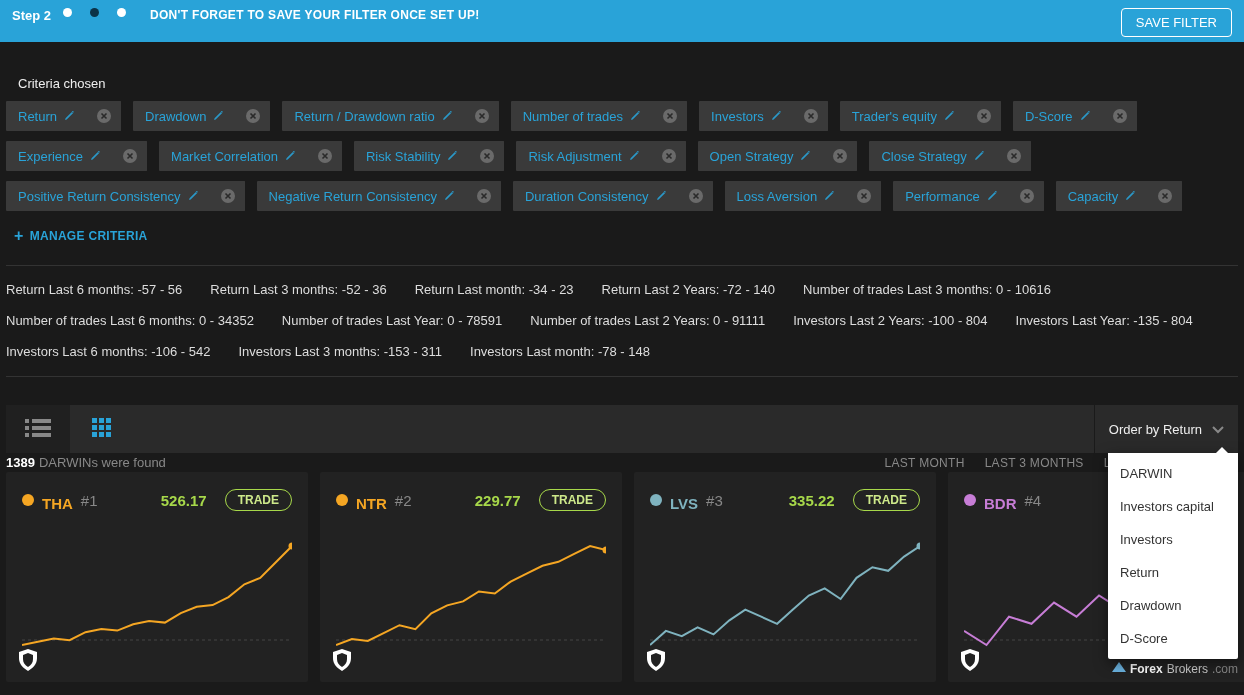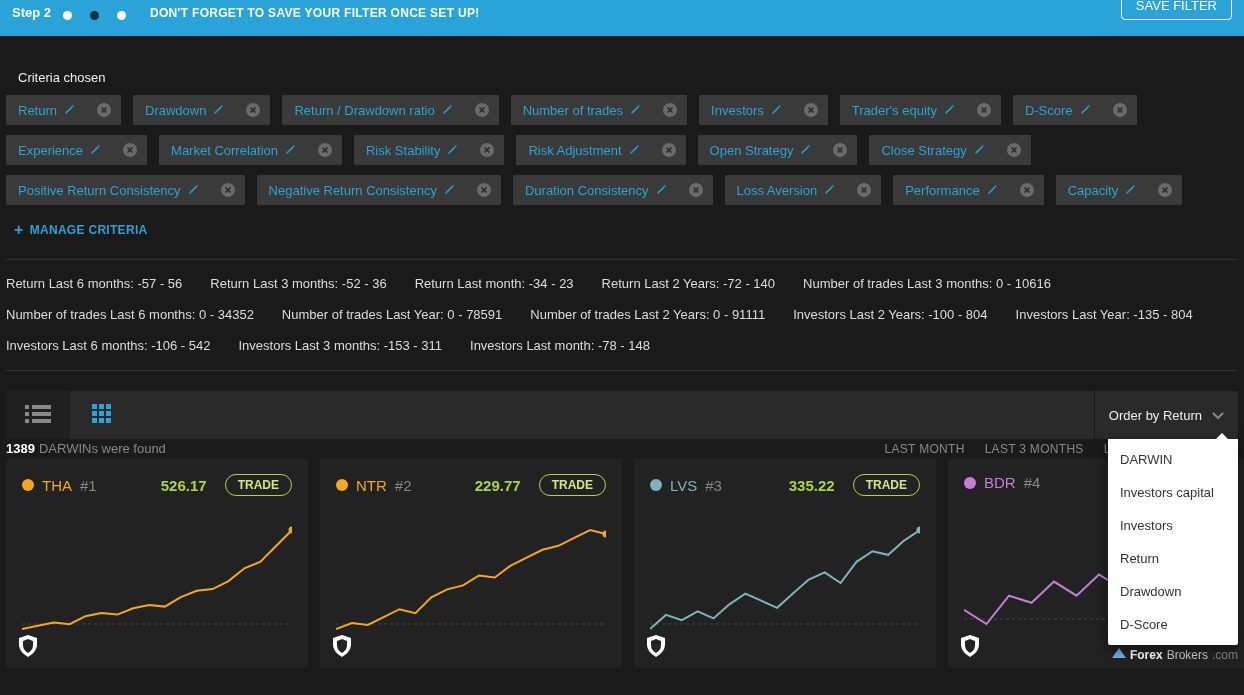--- a/index.html
+++ b/index.html
@@ -1,50 +1,50 @@
 <!DOCTYPE html>
 <html><head>
 <meta charset="utf-8">
 <style>
 * { box-sizing: border-box; margin: 0; padding: 0; }
 body { font-family: -apple-system, 'Helvetica Neue', Arial, sans-serif; background: #1a1a1a; color: #ccc; font-size: 13px; width: 1244px; }
-.topbar { background: #29a3d8; color: #fff; display: flex; align-items: flex-end; padding: 16px 12px; height: 36px; }
+.topbar { background: #29a3d8; color: #fff; display: flex; align-items: flex-start; padding: 8px 12px; height: 42px; }
 .step-label { font-weight: 600; margin-right: 12px; }
 .dots { display: flex; gap: 18px; margin-right: 24px; align-items:center;}
 .dot { width: 9px; height: 9px; border-radius: 50%; background: #fff; }
 .dot.dark { background: #0b3348; }
 .banner-text { font-weight: 700; letter-spacing:.3px; font-size:12px;}
 .save-filter { margin-left: auto; border: 1px solid #fff; padding: 6px 14px; border-radius: 4px; font-size: 13px; color:#fff; font-weight:400;}
 .section { padding: 10px 6px 0 6px; }
 .sec-title { font-size: 13px; color: #eee; padding: 24px 0 10px 0; margin-left: 12px; }
 .chips { display: flex; flex-wrap: wrap; gap: 10px 12px; }
 .chip { display: inline-flex; align-items: center; background: #3a3a3a; border-radius: 1px; overflow:hidden;height:30px;}
 .chip-label { color: #29a3d8; padding: 0 4px 0 12px; display:inline-flex;align-items:center;gap:6px;}
 .chip-label svg{opacity:.9;}
 .chip-x { background:#3a3a3a; color:#888; padding: 0 10px; height:100%; display:flex;align-items:center;margin-left:8px;}
 .chip-x svg{display:block;}
 .manage { display: inline-flex; align-items: center; color: #29a3d8; gap:6px; padding:6px 8px; font-weight:600;letter-spacing:.3px;font-size:12px;}
 .hr { border: 0; border-top: 1px solid #333; margin: 14px 0; }
 .range-list { display: flex; flex-wrap: wrap; gap: 10px 28px; color: #ddd; font-size: 13px; line-height:1.6;}
-.toolbar { display: flex; align-items: center; margin-top: 20px; background:#2a2a2a;}
+.toolbar { display: flex; align-items: center; margin-top: 28px; background:#2a2a2a;}
 .view-btn { width: 64px; height: 48px; display:flex;align-items:center;justify-content:center;background:#202020;}
 .view-btn.active{background:#2a2a2a;}
 .orderby { margin-left: auto; background:#2a2a2a; padding:0 14px; height:48px;display:flex;align-items:center;gap:10px;color:#eee; border-left:1px solid #1a1a1a;position:relative;}
 .dropdown{position:absolute;top:48px;right:0;background:#fff;color:#333;width:130px;border-radius:0 0 2px 2px;box-shadow:0 4px 14px rgba(0,0,0,.5);padding:4px 0;z-index:5;}
 .dropdown::before{content:"";position:absolute;top:-6px;right:10px;border:6px solid transparent;border-bottom-color:#fff;border-top:none;}
 .dropdown div{padding:9px 12px;font-size:13px;}
 .result-row{display:flex;align-items:center;padding:2px 0;}
 .result-count{color:#fff;font-weight:600;margin-right:4px;}
 .result-text{color:#888;}
 .timeframes{margin-left:auto;display:flex;gap:20px;color:#888;font-size:12px;letter-spacing:.3px;}
 .cards{display:flex;gap:12px;}
 .card{flex:1;background:#222;border-radius:2px;padding:16px 16px 6px 16px;position:relative;min-height:210px;}
 .card-head{display:flex;align-items:center;gap:8px;}
 .card-dot{width:12px;height:12px;border-radius:50%;}
-.sym{font-weight:400;font-size:15px;}
+.sym{font-weight:700;font-size:15px;margin-top:7px;}
 .rank{color:#888;font-size:15px;}
 .price{margin-left:auto;font-weight:700;font-size:15px;}
 .trade-btn{border:1.5px solid #a7d84a;color:#cde88a;padding:3px 12px;border-radius:14px;font-size:12px;font-weight:700;margin-left:10px;}
 .spark{margin-top:28px;height:110px;}
 .badge-corner{position:absolute;left:12px;bottom:8px;}
 .watermark{position:absolute;right:12px;bottom:6px;color:#ccc;font-size:12px;display:flex;align-items:center;gap:4px;}
 .watermark b{color:#fff;}
 </style>
 </head>
 <body>

